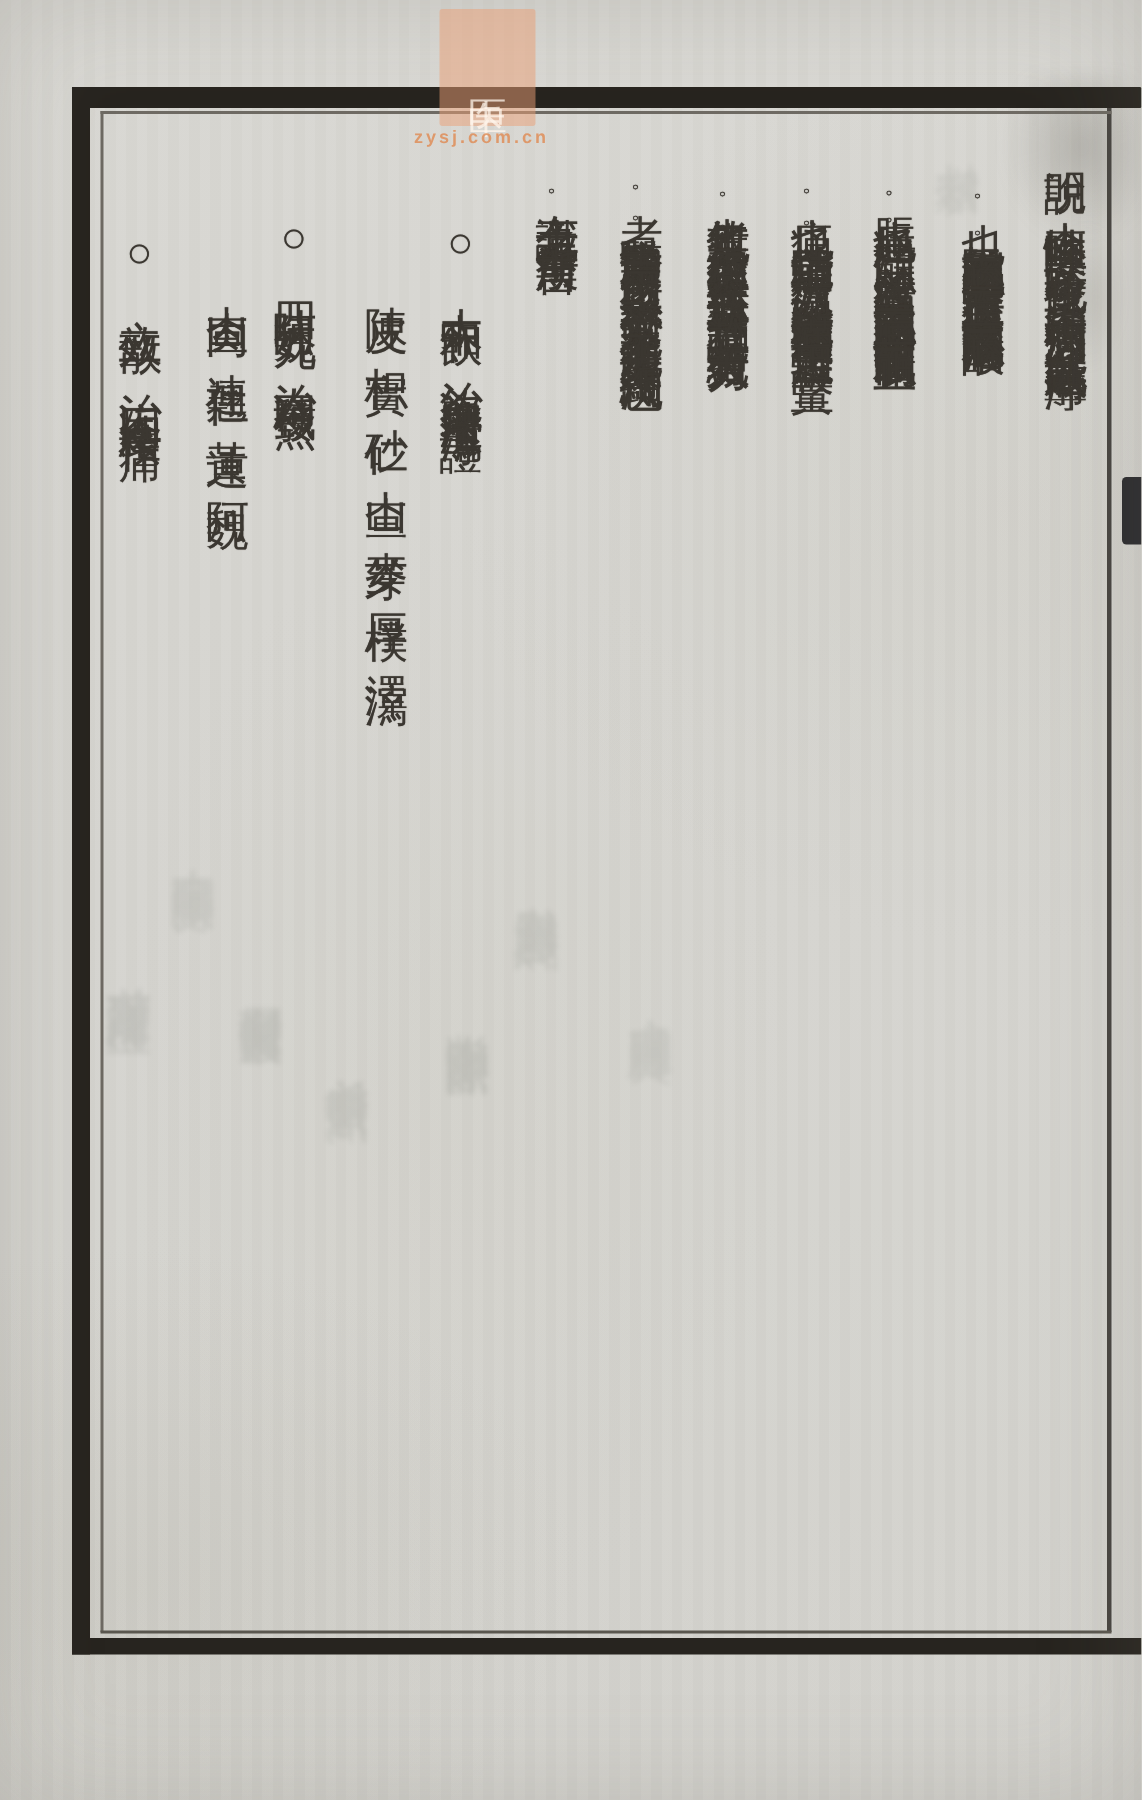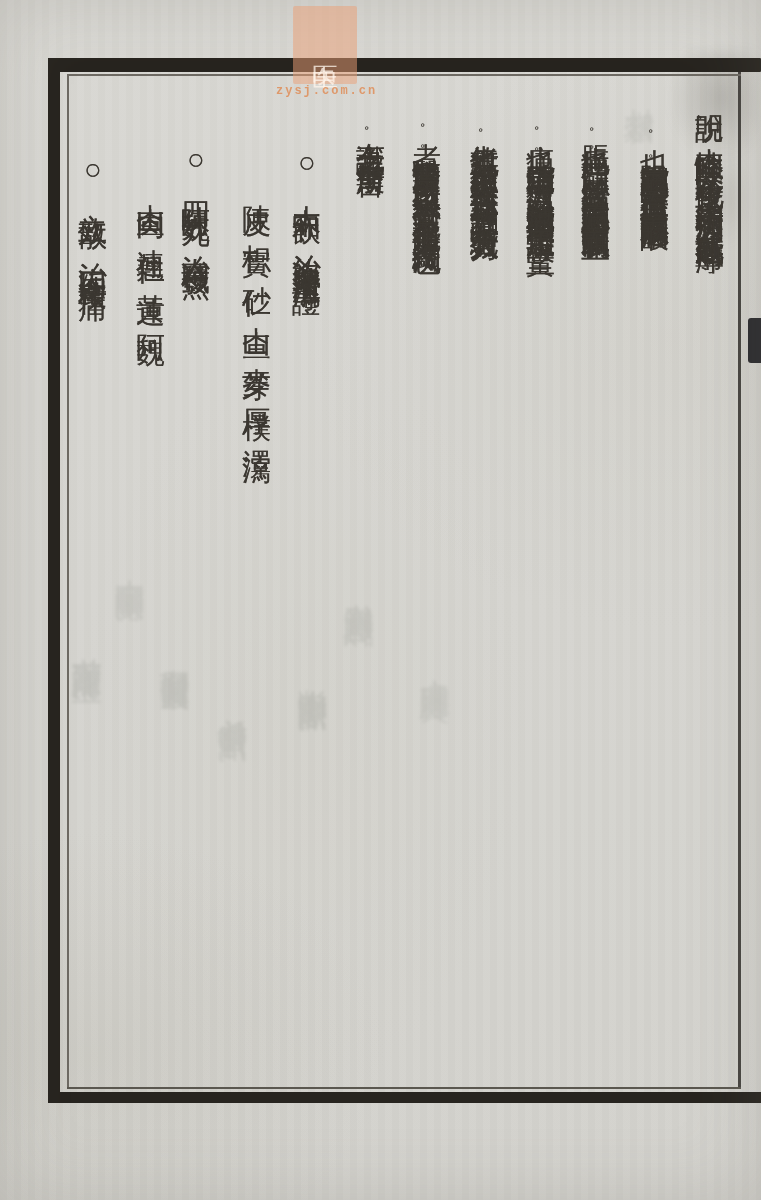--- a/index.html
+++ b/index.html
@@ -78,21 +78,21 @@
   
   .seal{
     position:absolute;left:293px;top:6px;width:64px;height:78px;z-index:5;
     background:rgba(236,160,118,0.50);
     display:flex;align-items:center;justify-content:center;
     writing-mode:vertical-rl;text-orientation:upright;
     font-size:26px;color:rgba(255,246,236,0.75);border-radius:2px;
   }
   .site{
     position:absolute;left:276px;top:84px;z-index:5;
-    font-family:Liberation Mono, monospace;
+    font-family:Liberation Sans, sans-serif;
     font-size:12px;font-weight:bold;color:#e08a52;letter-spacing:2px;opacity:0.8;
   }
 </style>
 </head>
 <body>
 
 <div class="page">
   <div class="texture"></div>
   <div class="crease"></div>
   <div class="smudge"></div>

